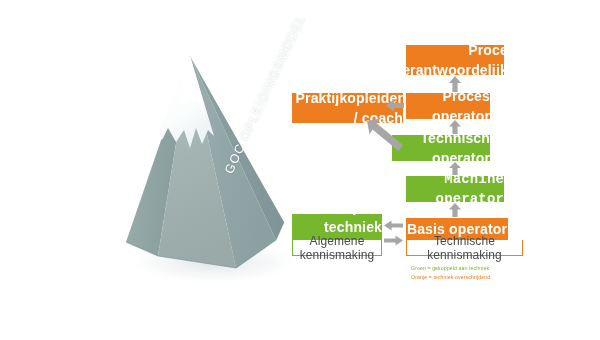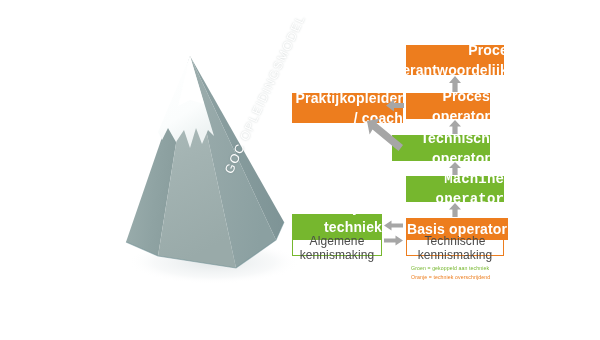--- a/index.html
+++ b/index.html
@@ -160,21 +160,21 @@
   <div class="box orange" style="left:406px; top:45px; width:98px; height:30px;">Proces verantwoordelijke</div>
 
   <div class="box orange" style="left:406px; top:93px; width:84px; height:26px;">Proces operator</div>
 
   <div class="box green" style="left:392px; top:135px; width:98px; height:26px;">Technisch operator</div>
 
   <div class="box green" style="left:406px; top:176px; width:98px; height:26px;font-family:Liberation Mono, monospace;">Machine operator</div>
 
   <div class="box orange" style="left:406px; top:218px; width:102px; height:22px;">Basis operator</div>
 
-  <div class="subbox orange-b" style="left:406px; top:240px; width:98px; height:16px;">Technische kennismaking</div>
+  <div class="subbox orange-b" style="left:406px; top:240px; width:117px; height:16px;">Technische kennismaking</div>
 
   <div class="box orange" style="left:292px; top:93px; width:111px; height:30px;">Praktijkopleider / coach</div>
 
   <div class="box green" style="left:292px; top:214px; width:90px; height:26px;">Oranje in techniek eigen bedrijf</div>
 
   <div class="subbox green-b" style="left:292px; top:240px; width:90px; height:16px;">Algemene kennismaking</div>
 
   <div class="arrow" style="left:448px; top:76px;">
     <svg width="14" height="16" viewBox="0 0 14 16">
         <path d="M7 0 L13 7 L9.6 7 L9.6 16 L4.4 16 L4.4 7 L1 7 Z" fill="#a6a6a6"></path>

